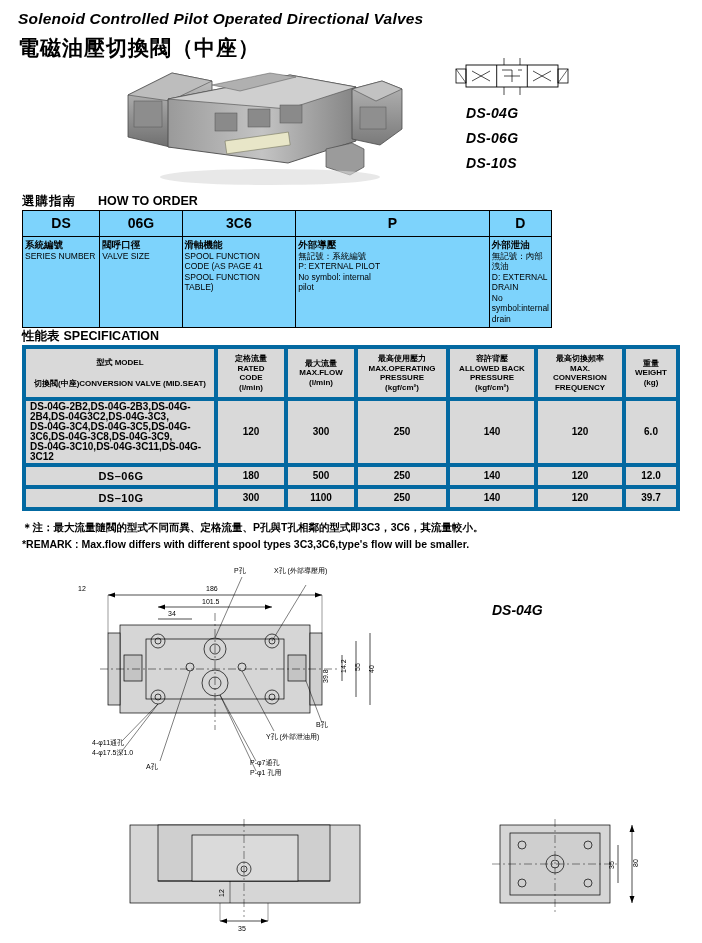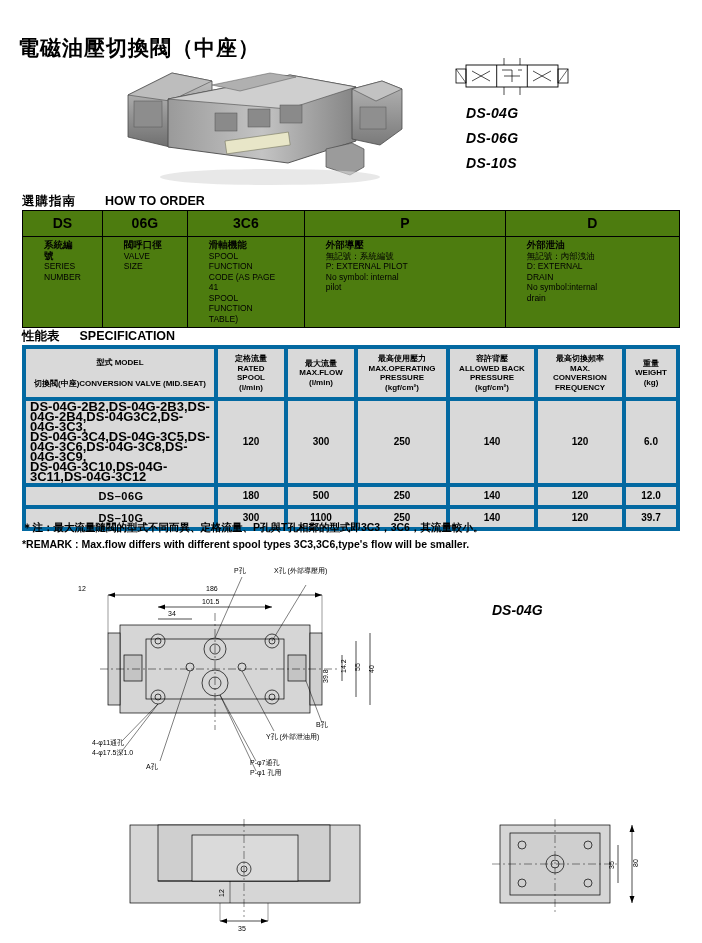--- a/index.html
+++ b/index.html
@@ -35,60 +35,60 @@
   .symbol{position:absolute;left:452px;top:55px;width:120px;height:45px;}
   .models{position:absolute;left:466px;top:105px;}
   .models div{
     font-size:14px;font-weight:bold;font-style:italic;
     margin-bottom:9px;letter-spacing:.3px;
   }
 
   
   .order-head{position:absolute;left:22px;top:193px;font-size:12.5px;font-weight:bold;}
   .order-head .cn{letter-spacing:1px;}
-  .order-head .en{margin-left:29px;}
+  .order-head .en{margin-left:22px;}
 
   table.order{
     position:absolute;left:22px;top:210px;
-    border-collapse:collapse;width:658px;
-    background:#4d7c0f;
+    border-collapse:collapse;width:530px;
+    background:#7dd3fc;
   }
   table.order td{
     border:1px solid #000;
     vertical-align:top;
-    padding:3px 21px;
+    padding:3px 2px;
   }
   table.order tr.h td{
     text-align:center;font-weight:bold;font-size:14px;
     padding:4px 2px;height:17px;
   }
   table.order tr.b td{
     font-size:8.5px;line-height:10.5px;height:62px;
   }
   table.order tr.b td b{font-size:9.5px;}
 
   
   .spec-head{position:absolute;left:22px;top:328px;font-size:12.5px;font-weight:bold;}
-  .spec-head .en{margin-left:20px;}
+  .spec-head .en{margin-left:4px;}
 
   table.spec{
     position:absolute;left:22px;top:345px;
     border-collapse:collapse;width:658px;
     background:#d9d9d9;
   }
   table.spec td,table.spec th{
     border:4px solid #0369a1;
     text-align:center;
     font-size:8px;
     line-height:9.5px;
     font-weight:bold;
     padding:1px 2px;
   }
   table.spec td.modelcell{
-    text-align:left;font-size:13px;line-height:10px;padding-left:4px;
+    text-align:left;font-size:10px;line-height:10px;padding-left:4px;
   }
   table.spec td.modelcell.center{text-align:center;font-size:11px;letter-spacing:.5px;}
   table.spec td.num{font-size:10px;}
   .spec-title-row td{height:46px;}
 
   .remark{
     position:absolute;left:22px;font-size:10.5px;font-weight:bold;
   }
   .remark.r1{top:521px;}
   .remark.r2{top:538px;}
@@ -99,20 +99,21 @@
     position:absolute;left:492px;top:602px;
     font-size:14px;font-weight:bold;font-style:italic;
   }
   svg text{font-family:"Liberation Sans", sans-serif;}
 </style>
 </head>
 <body>
 
 <div class="page">
 
+  <div class="title-en">Solenoid Controlled Pilot Operated Directional Valves</div>
   <div class="title-cn">電磁油壓切換閥（中座）</div>
 
   <div class="photo">
     <svg width="290" height="140" viewBox="0 0 290 140">
       <defs>
         <linearGradient id="g1" x1="0" y1="0" x2="0" y2="1">
           <stop offset="0" stop-color="#c9c9c9"></stop>
             <stop offset="0.45" stop-color="#9e9e9e"></stop>
             <stop offset="1" stop-color="#6f6f6f"></stop>
         </linearGradient>
@@ -237,21 +238,21 @@
   <table class="spec">
     <tbody>
         <tr class="spec-title-row">
       <td class="model">
         <div style="margin-bottom:12px">型式 MODEL</div>
         <div>切換閥(中座)CONVERSION VALVE (MID.SEAT)</div>
       </td>
       <td style="width:62px">
         <div>定格流量</div>
         <div>RATED</div>
-        <div>SPOOL</div>
+        <div>CODE</div>
         <div>(l/min)</div>
       </td>
       <td style="width:62px">
         <div>最大流量</div>
         <div>MAX.FLOW</div>
         <div>(l/min)</div>
       </td>
       <td style="width:84px">
         <div>最高使用壓力</div>
         <div>MAX.OPERATING</div>

